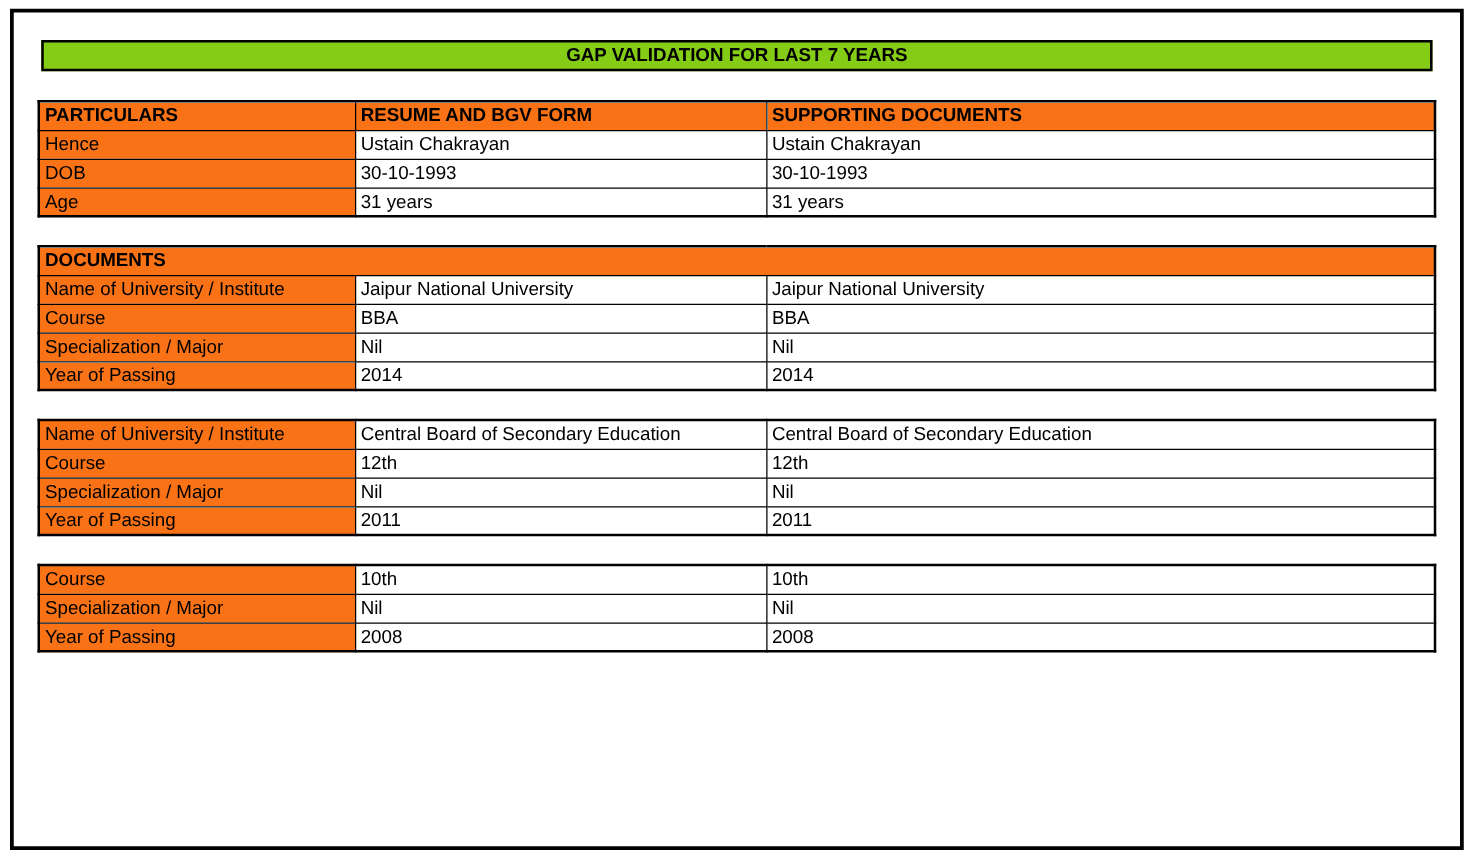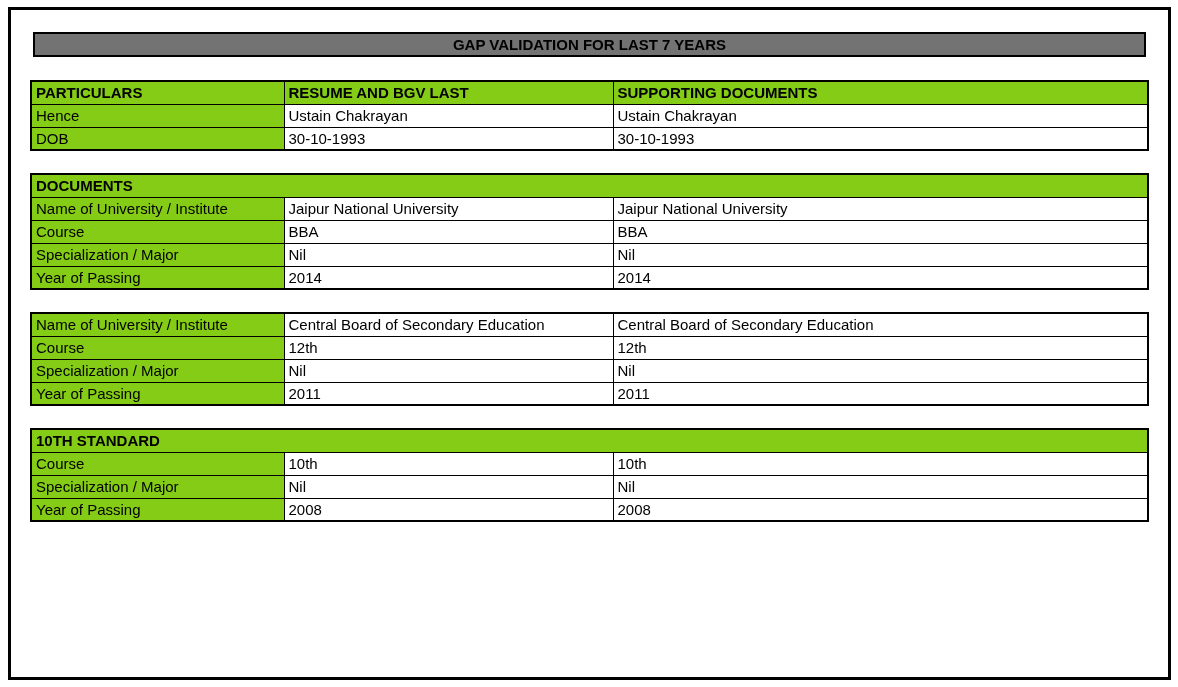--- a/index.html
+++ b/index.html
@@ -23,21 +23,21 @@
     height: 673px;
     border: 3px solid #000000;
     box-sizing: border-box;
     overflow: hidden;
   }
   .title-bar {
     margin: 22px 0 0 22px;
     width: 1109px;
     height: 21px;
     border: 2px solid #000000;
-    background: #737373;
+    background: #84cc16;
     text-align: center;
     font-weight: bold;
     font-size: 15px;
     line-height: 21px;
   }
   table.doc-table {
     border-collapse: collapse;
     margin: 22px 0 0 19px;
     table-layout: fixed;
     border: 2px solid #000000;
@@ -51,21 +51,21 @@
   td {
     border: 1px solid #000000;
     height: 23px;
     padding: 0 2px 0 4px;
     font-size: 15px;
     vertical-align: middle;
     white-space: nowrap;
     overflow: hidden;
     box-sizing: border-box;
   }
-  .blue { background: #84cc16; }
+  .blue { background: #f97316; }
   .bold { font-weight: bold; }
 </style>
 </head>
 <body>
 
 <div class="canvas">
   <div class="page-frame">
 
     <div class="title-bar">
       <span>GAP VALIDATION FOR LAST 7 YEARS</span>
@@ -73,32 +73,37 @@
 
     <table class="doc-table first">
       <colgroup>
           <col class="c1">
           <col class="c2">
           <col class="c3">
         </colgroup>
       <tbody>
           <tr>
         <td class="blue bold">PARTICULARS</td>
-        <td class="blue bold">RESUME AND BGV LAST</td>
+        <td class="blue bold">RESUME AND BGV FORM</td>
         <td class="blue bold">SUPPORTING DOCUMENTS</td>
       </tr>
       <tr>
         <td class="blue">Hence</td>
         <td>Ustain Chakrayan</td>
         <td>Ustain Chakrayan</td>
       </tr>
       <tr>
         <td class="blue">DOB</td>
         <td>30-10-1993</td>
         <td>30-10-1993</td>
+      </tr>
+      <tr>
+        <td class="blue">Age</td>
+        <td>31 years</td>
+        <td>31 years</td>
       </tr>
     </tbody>
       </table>
 
     <table class="doc-table">
       <colgroup>
           <col class="c1">
           <col class="c2">
           <col class="c3">
         </colgroup>
@@ -159,23 +164,20 @@
     </tbody>
       </table>
 
     <table class="doc-table">
       <colgroup>
           <col class="c1">
           <col class="c2">
           <col class="c3">
         </colgroup>
       <tbody>
-          <tr>
-        <td colspan="3" class="blue bold">10TH STANDARD</td>
-      </tr>
       <tr>
         <td class="blue">Course</td>
         <td>10th</td>
         <td>10th</td>
       </tr>
       <tr>
         <td class="blue">Specialization / Major</td>
         <td>Nil</td>
         <td>Nil</td>
       </tr>

